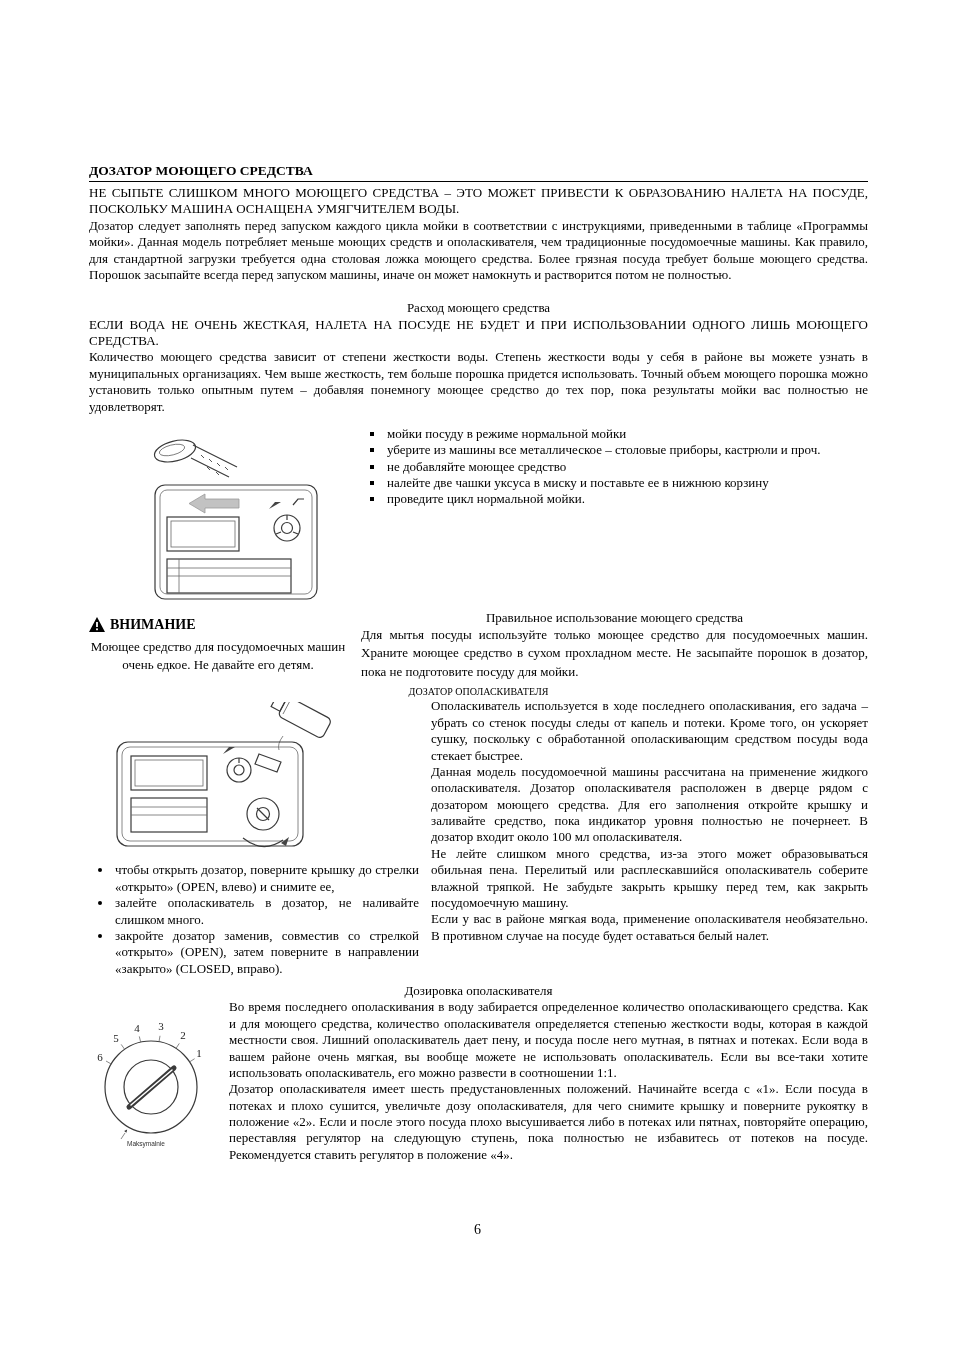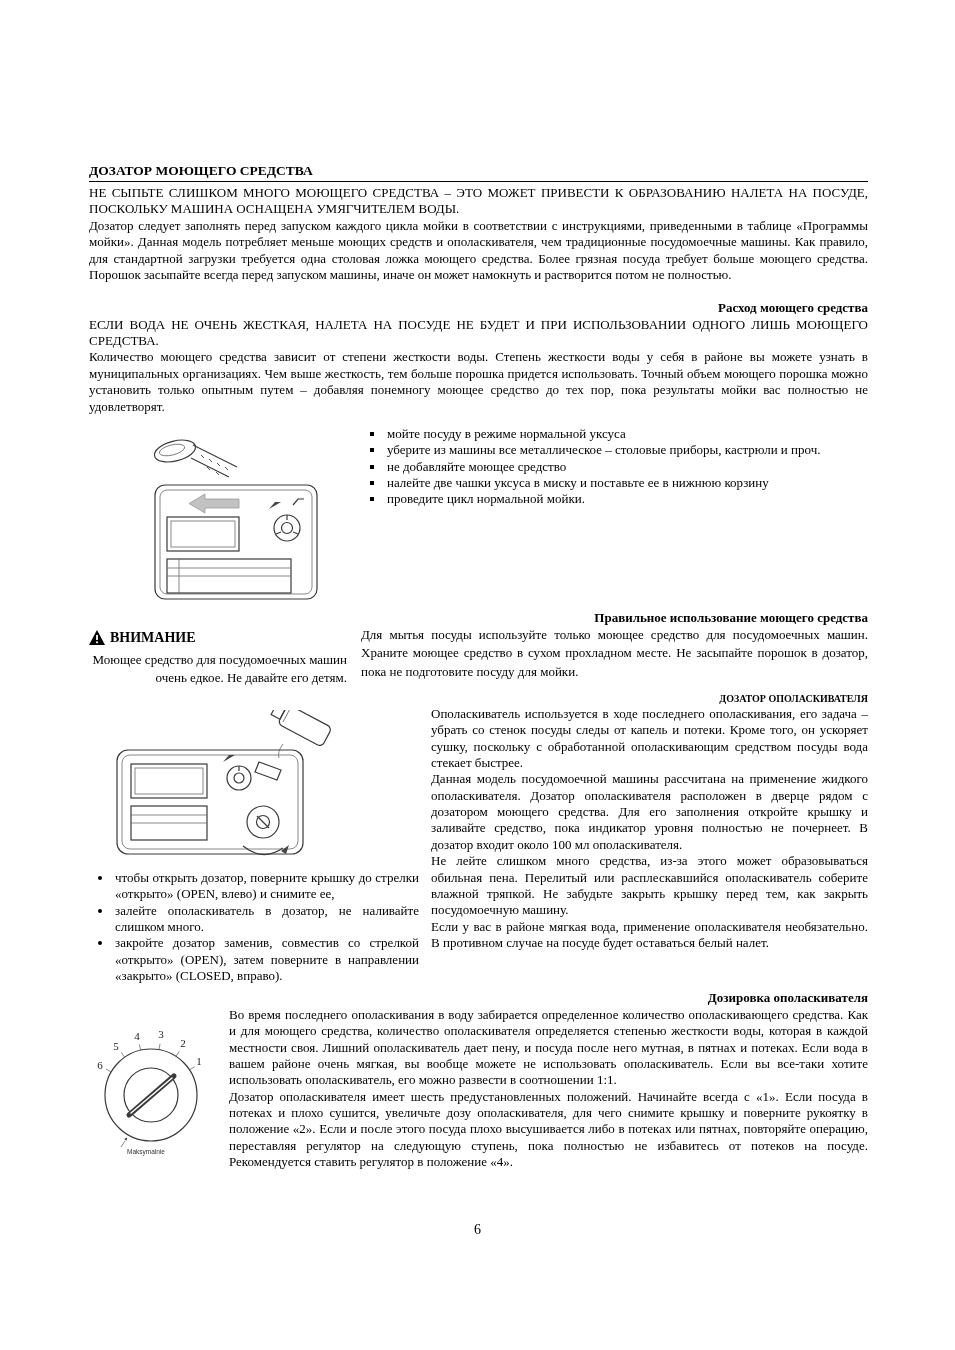--- a/index.html
+++ b/index.html
@@ -25,39 +25,39 @@
   }
   p { margin: 0; }
   .doc-title {
     font-weight: bold;
     font-size: 13.5px;
     border-bottom: 1px solid #000;
     padding-bottom: 2px;
     margin: 0 0 3px 0;
     text-align: left;
   }
-  .bold-head { font-weight: bold; text-align: right; }
+  .bold-head { font-weight: normal; text-align: center; }
   .mt-lg { margin-top: 17px; }
   .mt-md { margin-top: 10px; }
   .mt-sm { margin-top: 5px; }
   .row { display: flex; align-items: flex-start; }
   .col-left-a { width: 272px; flex: 0 0 272px; }
   .col-left-c { width: 342px; flex: 0 0 342px; }
   .col-left-d { width: 140px; flex: 0 0 140px; }
   .col-right { flex: 1; min-width: 0; }
   ul { margin: 1px 0 1px 0; padding-left: 24px; }
   ul.squares { list-style-type: square; }
   ul.squares li { text-align: left; padding-left: 2px; }
   ul.discs { list-style-type: disc; }
   ul.discs li { text-align: justify; padding-left: 2px; }
   .fig { display: block; }
   .fig-detergent { padding: 8px 0 0 52px; }
   .fig-rinse { padding: 4px 0 0 22px; }
   .fig-dial { padding: 16px 0 0 2px; }
-  .warn-block { width: 258px; text-align: right; margin-top: 19px; }
+  .warn-block { width: 258px; text-align: center; margin-top: 6px; }
   .warn-head { display: flex; align-items: center; gap: 5px; font-weight: bold; font-size: 14px; }
   .warn-text { margin-top: 4px; line-height: 1.45; }
   .rinse-bullets { margin-top: 8px; width: 330px; }
   .page-number {
     position: absolute;
     top: 1222px;
     left: 0;
     width: 955px;
     text-align: center;
     font-size: 14px;
@@ -119,21 +119,21 @@
 
             <rect class="ln" x="26" y="126" width="124" height="34"></rect>
             <line class="ln-thin" x1="26" y1="135" x2="150" y2="135"></line>
             <line class="ln-thin" x1="26" y1="143" x2="150" y2="143"></line>
             <line class="ln-thin" x1="38" y1="126" x2="38" y2="160"></line>
           </svg>
         </div>
       </div>
       <div class="col-right">
         <ul class="squares">
-          <li>мойте посуду в режиме нормальной уксуса</li>
+          <li>мойки посуду в режиме нормальной мойки</li>
           <li>уберите из машины все металлическое – столовые приборы, кастрюли и проч.</li>
           <li>не добавляйте моющее средство</li>
           <li>налейте две чашки уксуса в миску и поставьте ее в нижнюю корзину</li>
           <li>проведите цикл нормальной мойки.</li>
         </ul>
       </div>
     </div>
 
     <div class="row mt-sm">
       <div class="col-left-a">

